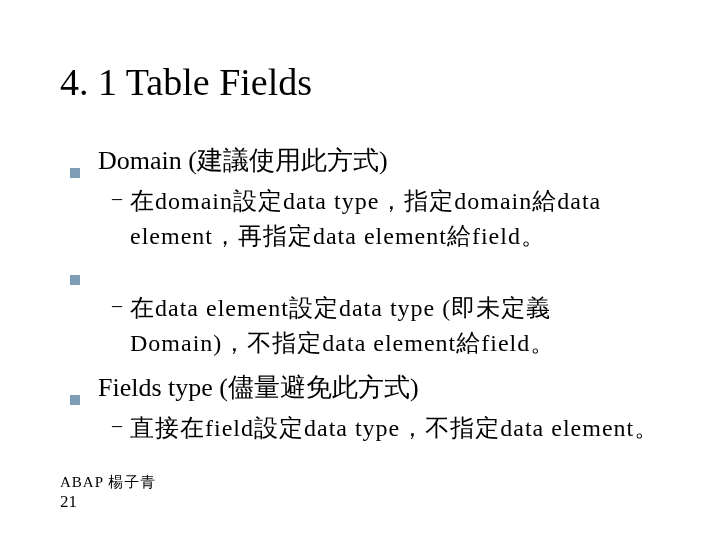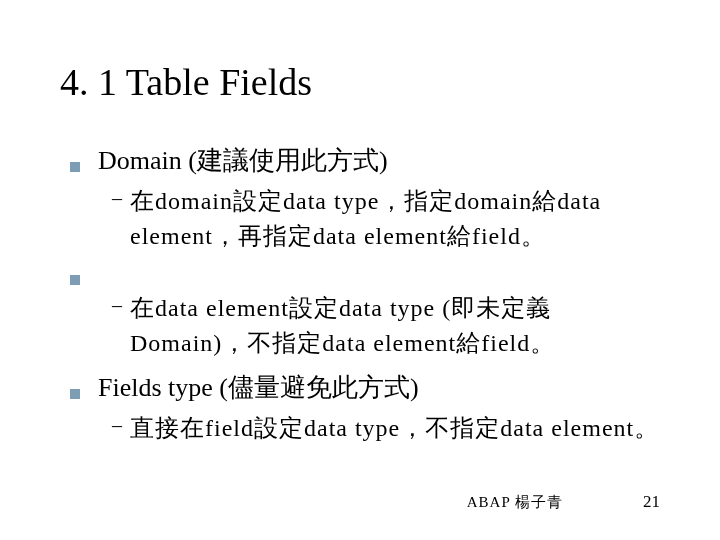--- a/index.html
+++ b/index.html
@@ -28,21 +28,21 @@
       font-weight: normal;
     }
     .content {
       padding-left: 10px;
     }
     .item {
       margin-bottom: 8px;
     }
     .item-header {
       display: flex;
-      align-items: center;
+      align-items: flex-end;
       margin-bottom: 6px;
     }
     .bullet-sq {
       width: 10px;
       height: 10px;
       background: #7d9db5;
       flex-shrink: 0;
       margin-top: 12px;
       margin-right: 18px;
     }
@@ -70,20 +70,21 @@
     .footer {
       position: absolute;
       bottom: 28px;
       left: 0;
       right: 0;
       padding: 0 60px 0 60px;
       display: flex;
       justify-content: flex-end;
       align-items: baseline;
       font-size: 15px;
+      flex-direction: column;
     }
     .footer-text {
       margin-right: 80px;
       letter-spacing: 1px;
     }
     .page-num {
       font-size: 17px;
     }
   </style>
 </head>

